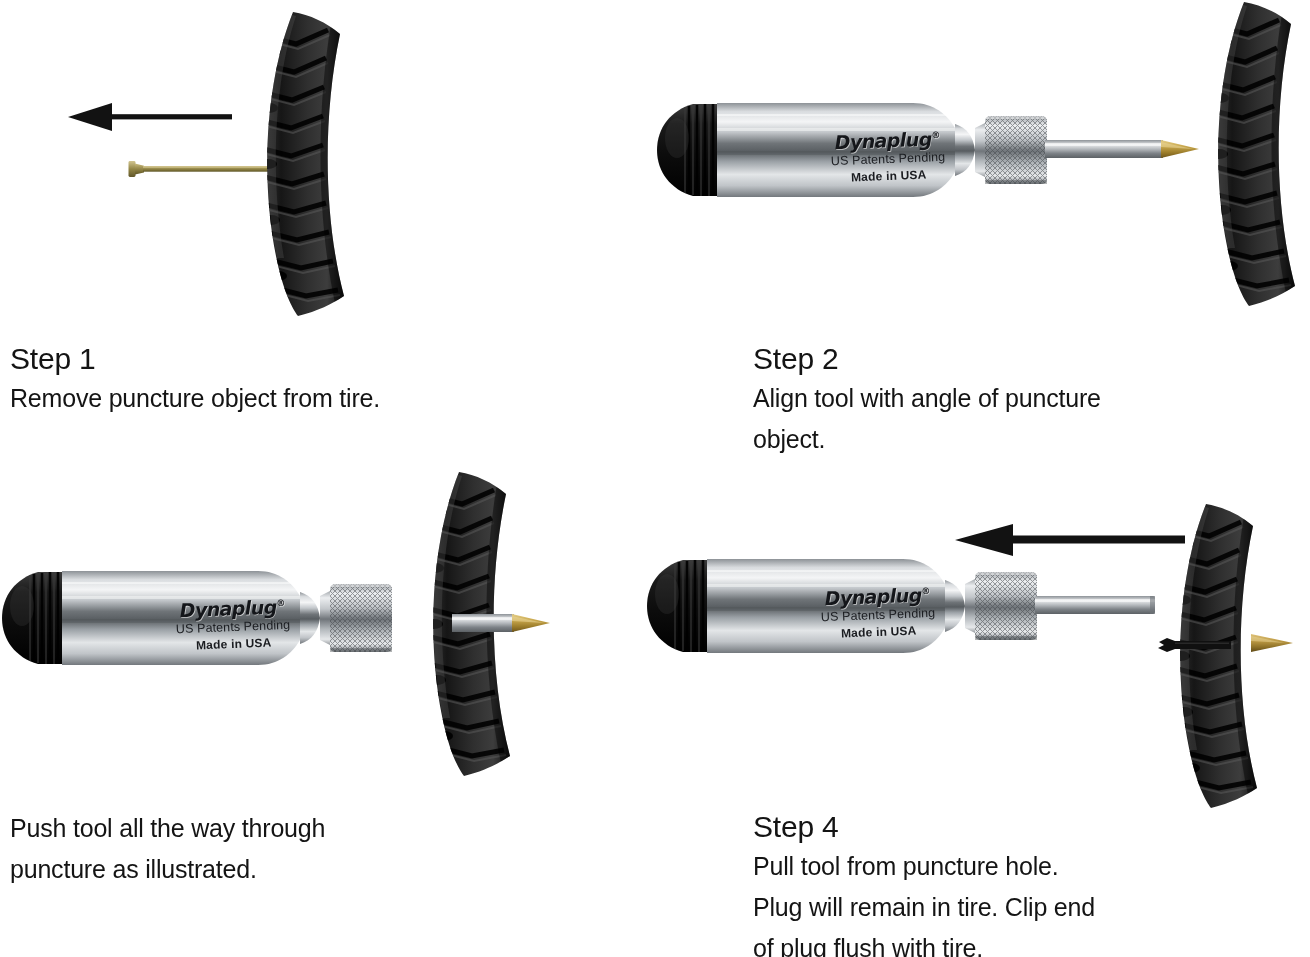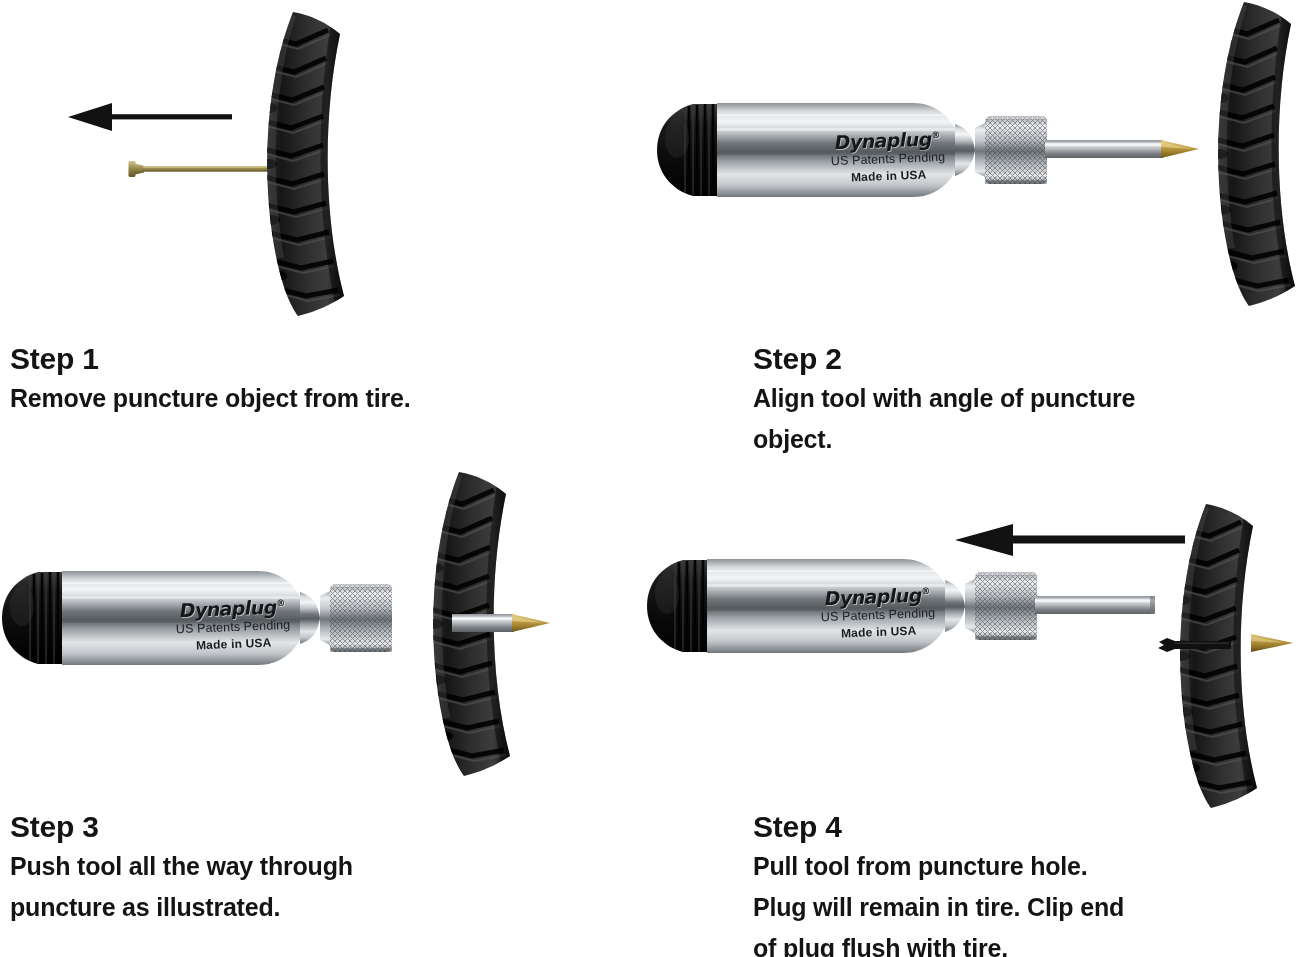--- a/index.html
+++ b/index.html
@@ -27,21 +27,21 @@
   .panel {
     position: absolute;
   }
   .art {
     position: absolute;
     inset: 0;
   }
 
   .caption {
     position: absolute;
-    font-weight: bold;
+    font-weight: normal;
     color: #141414;
     letter-spacing: -0.2px;
   }
   .caption .step-title {
     font-size: 30px;
     line-height: 38px;
     display: block;
   }
   .caption .step-body {
     font-size: 25px;
@@ -534,21 +534,20 @@
           </defs>
           <rect x="0" y="6" width="62" height="18" fill="url(#shaft3b)"></rect>
           <rect x="0" y="9" width="62" height="3" fill="#ffffff" opacity="0.55"></rect>
           <path d="M60 6 L98 15 L60 24 Z" fill="url(#brass3)"></path>
           <path d="M60 8 L92 15 L60 13 Z" fill="#f0dda3" opacity="0.5"></path>
         </svg>
       </div>
     </div>
 
     <div class="caption" style="left:10px; top:330px; width:620px;">
-      <span class="step-title">Step 3</span>
       <span class="step-body">Push tool all the way through
 puncture as illustrated.</span>
     </div>
   </div>
 
   <div class="panel" style="left:655px; top:478px; width:655px; height:479px;">
     <div class="art">
 
       <div class="arrow" style="left:300px; top:44px; width:230px; height:36px;">
         <svg width="230" height="36" viewBox="0 0 230 36">

